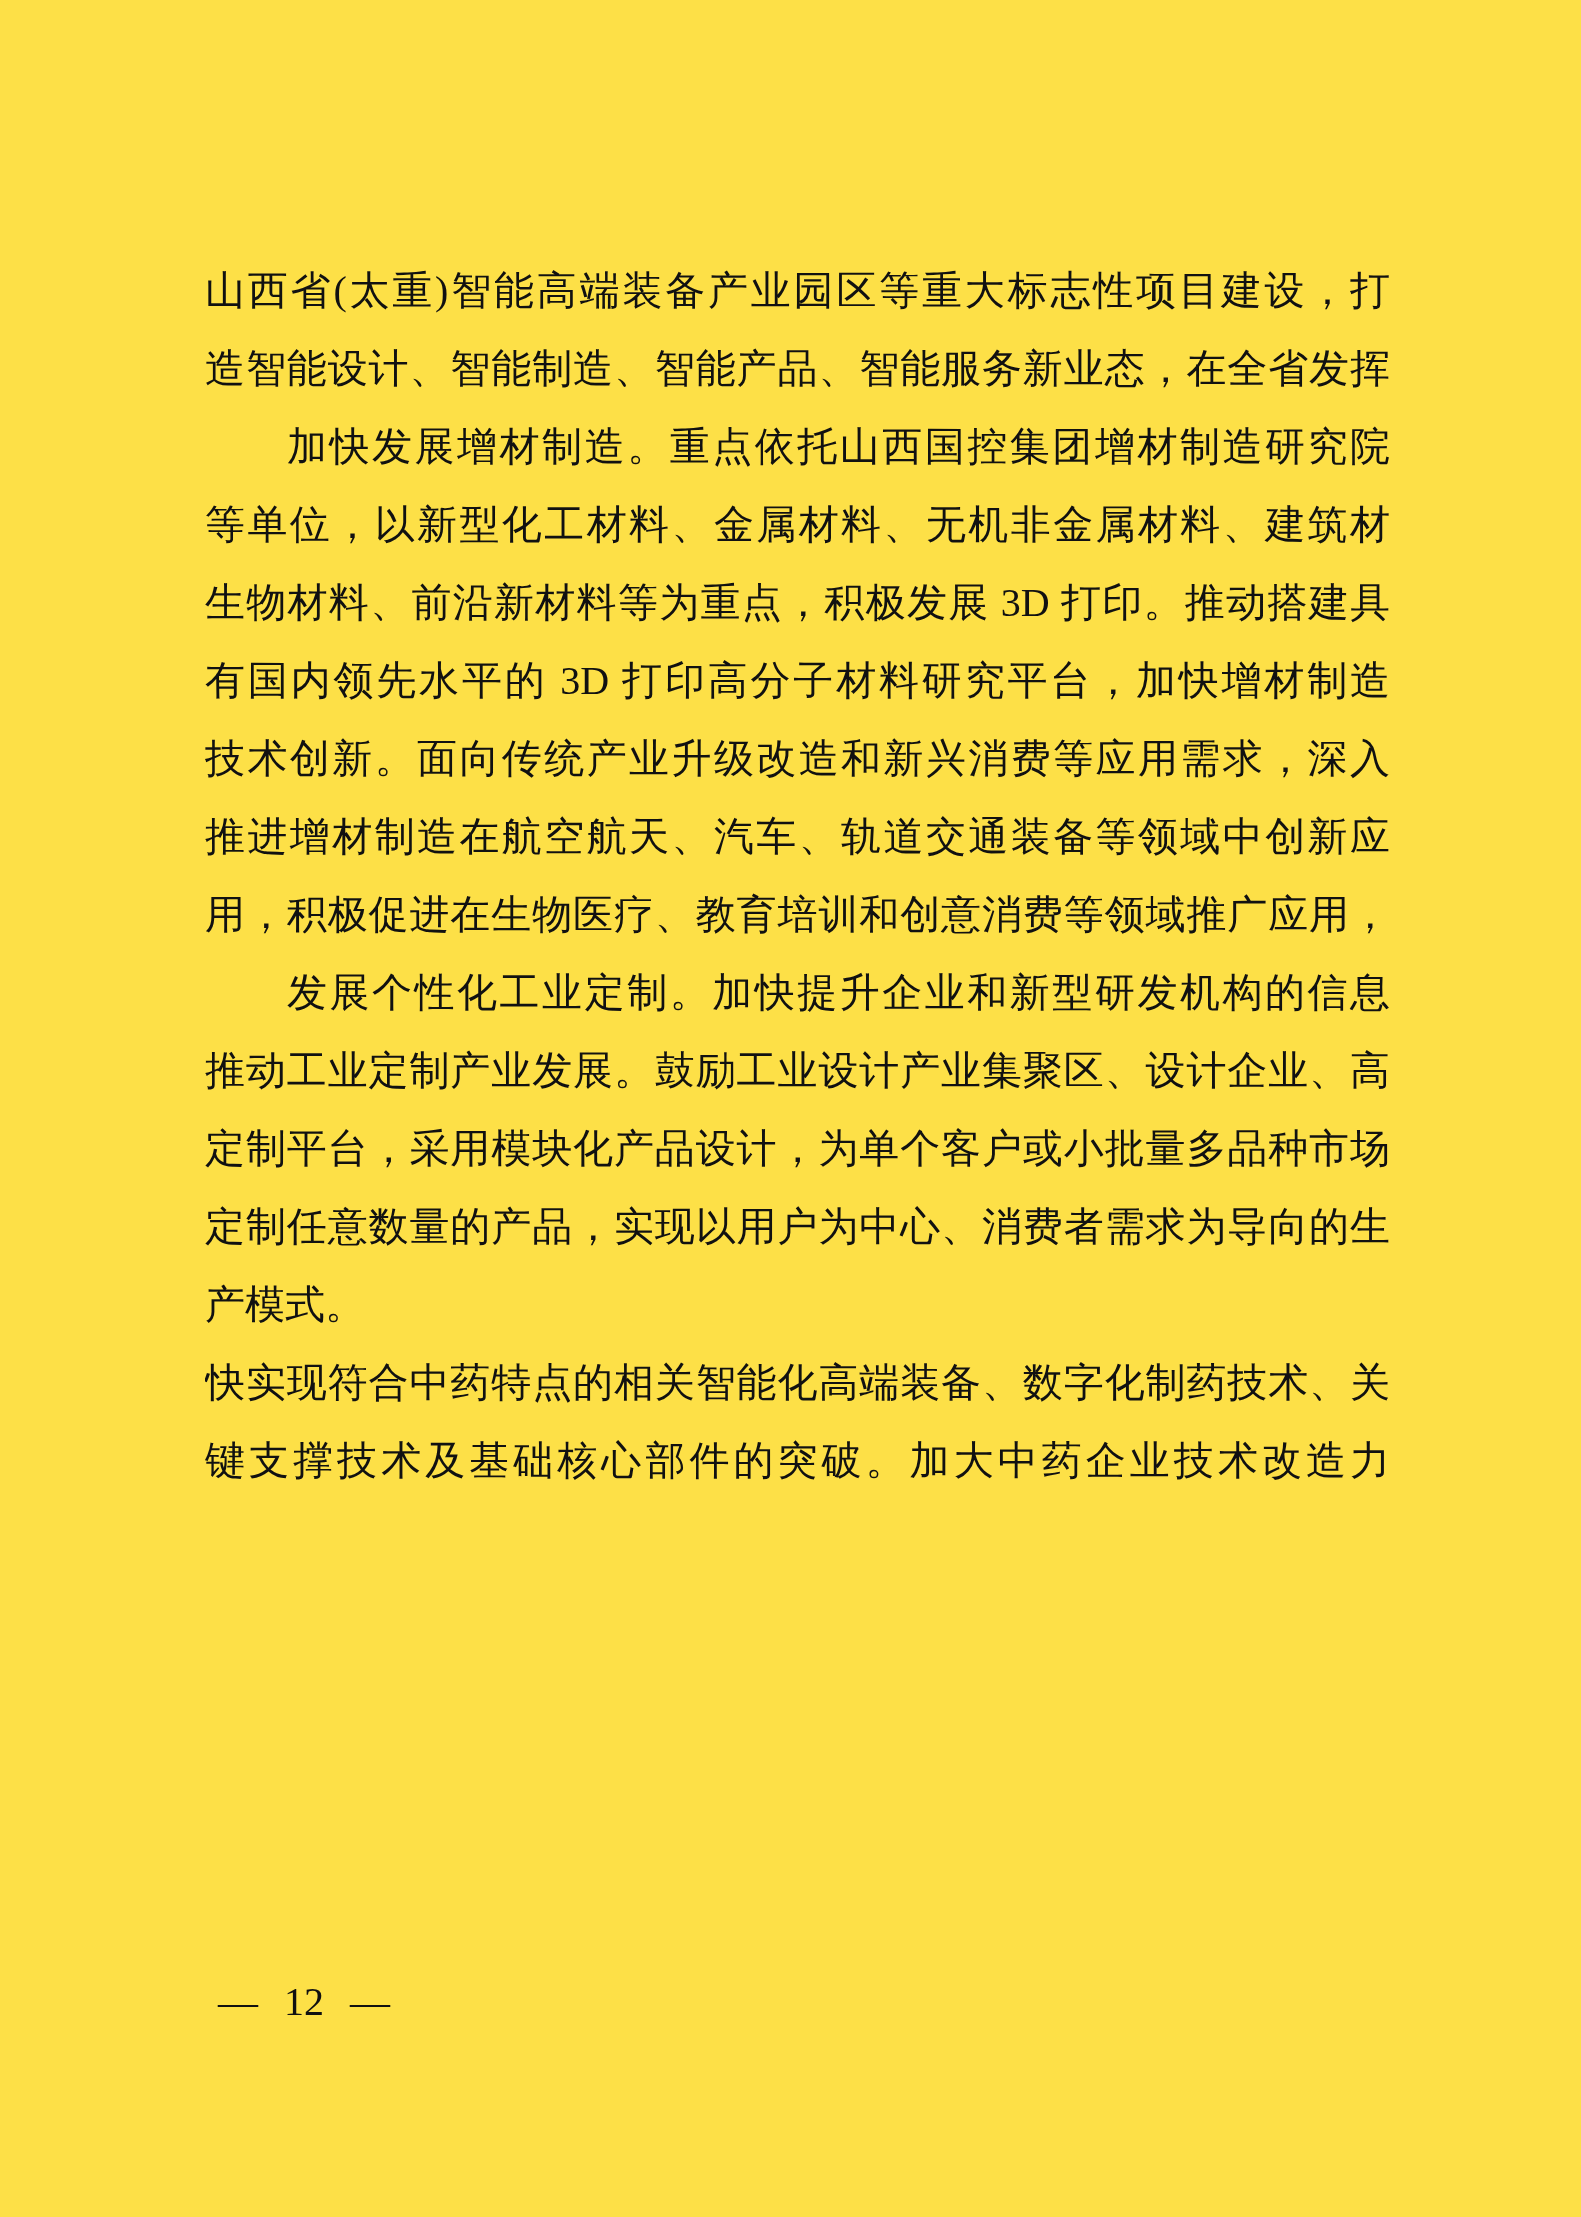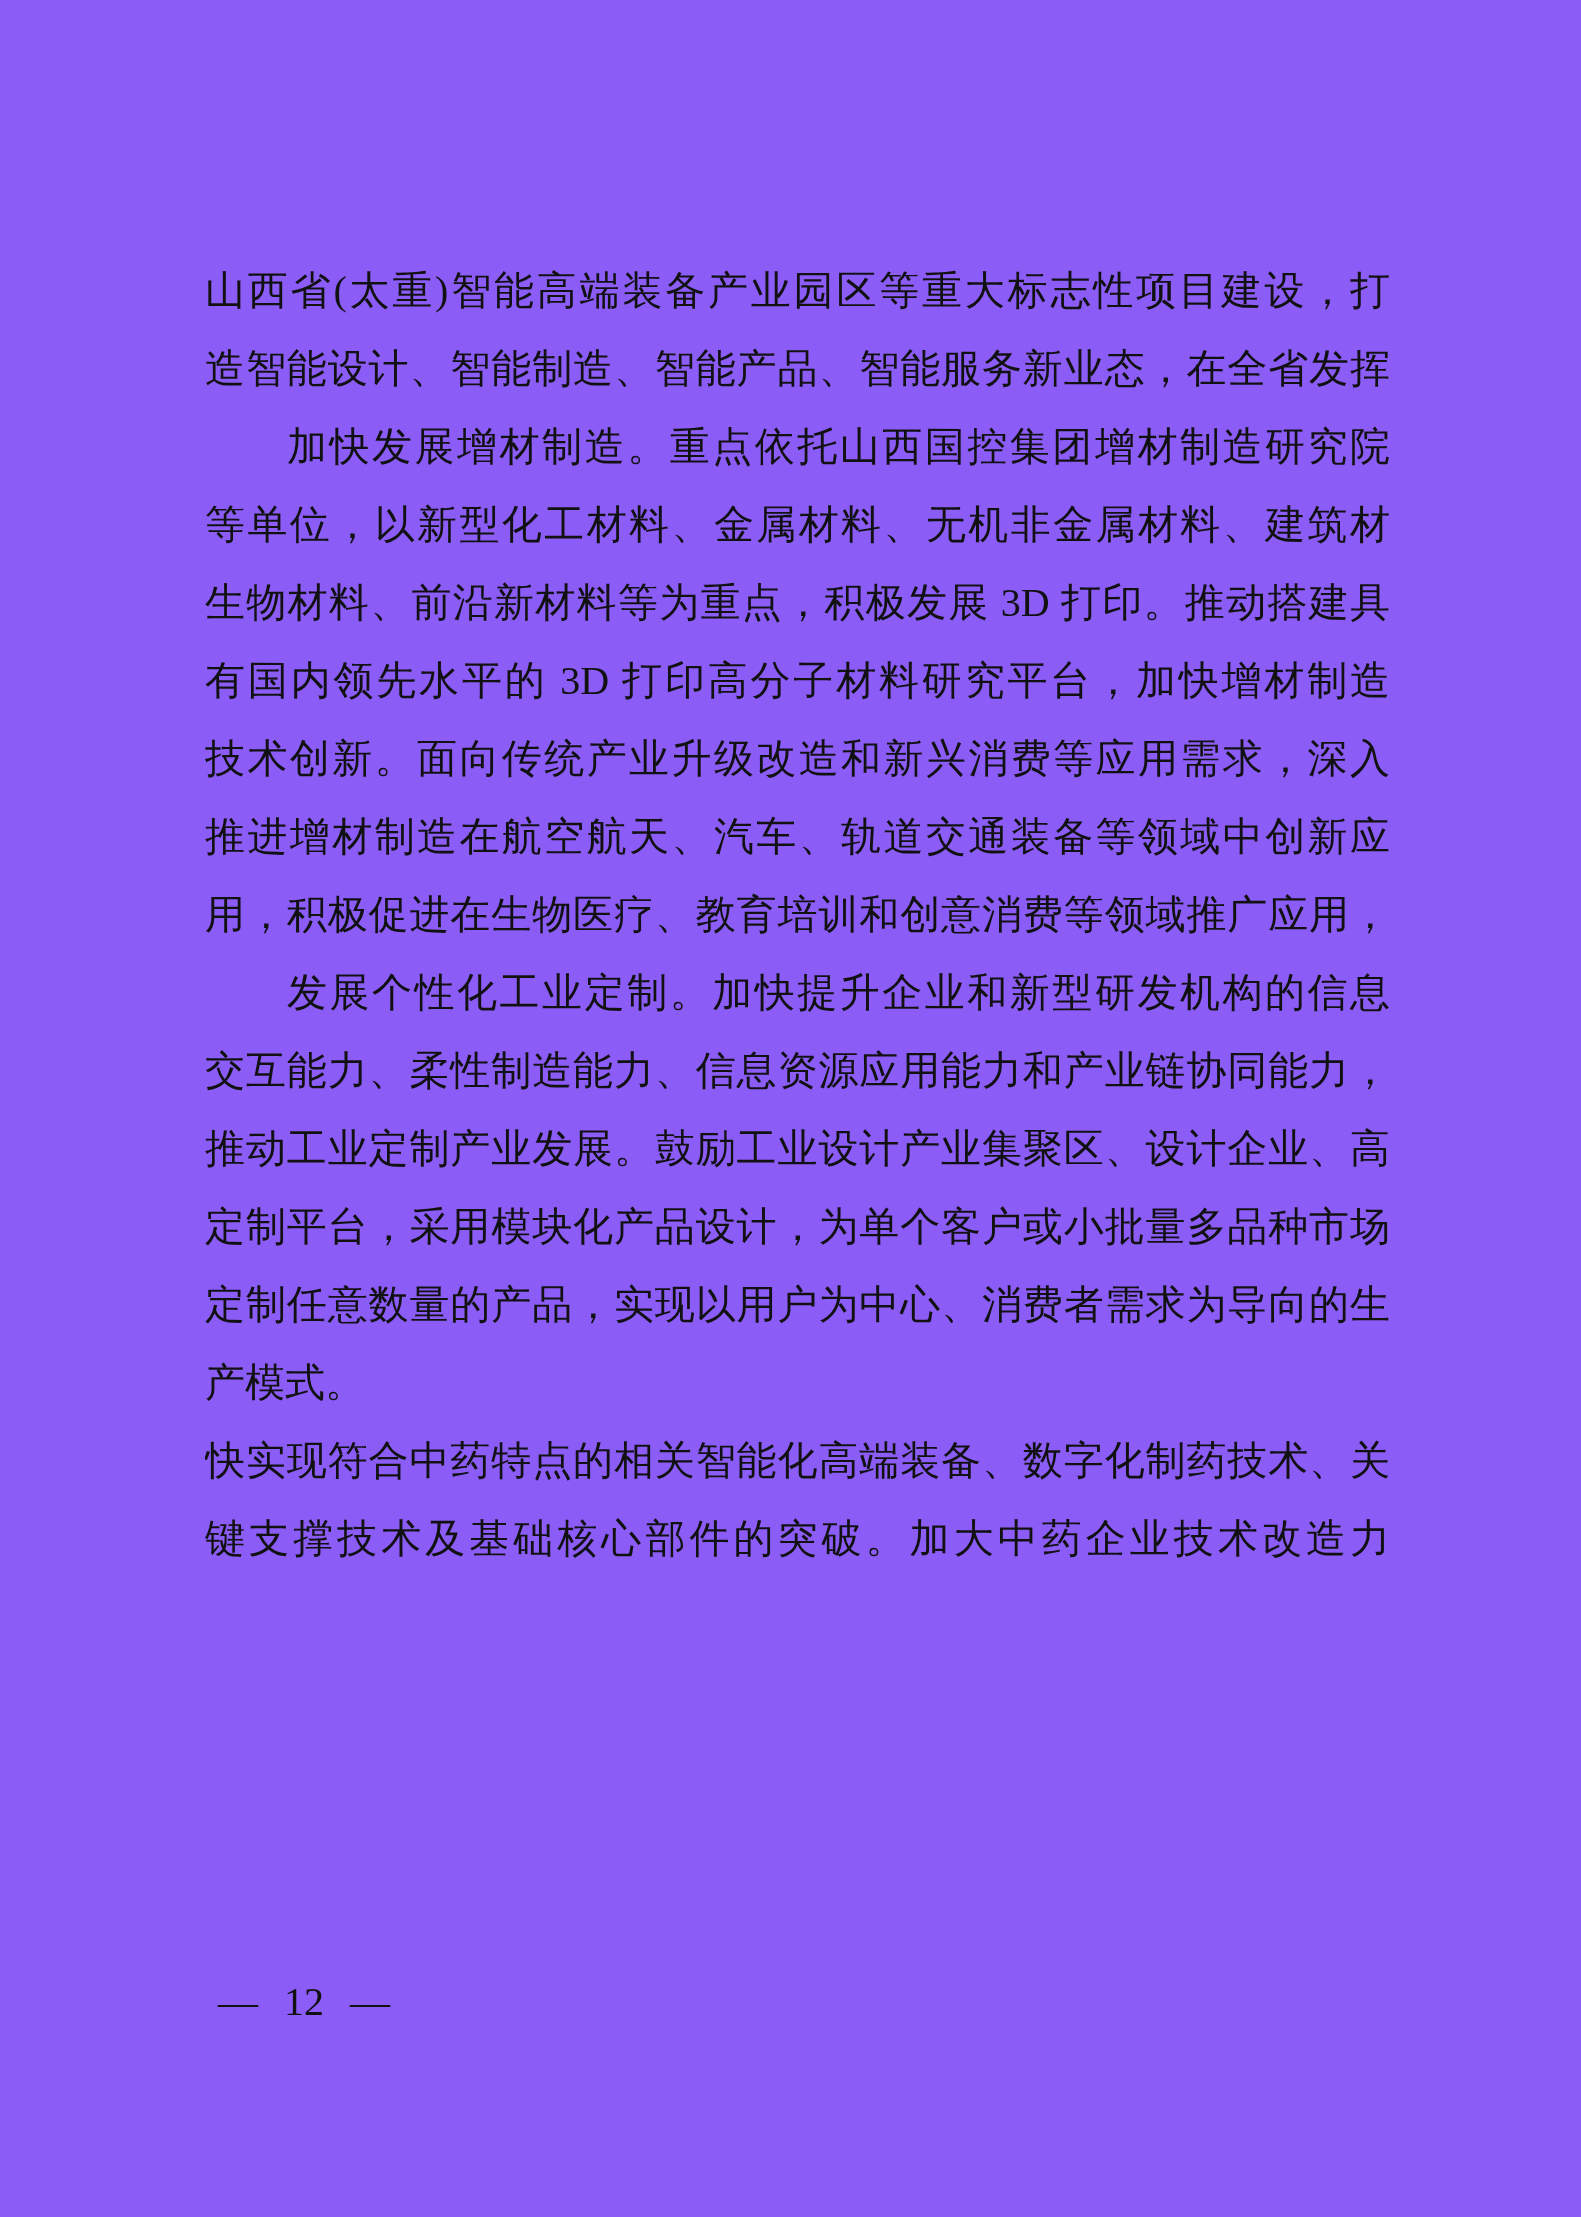--- a/index.html
+++ b/index.html
@@ -4,21 +4,21 @@
 <style>
   html, body {
     margin: 0;
     padding: 0;
     background: #ffffff;
   }
   .page {
     position: relative;
     width: 1581px;
     height: 2217px;
-    background: #8b5cf6;
+    background: #fde047;
     overflow: hidden;
     font-family: "Liberation Serif", "DejaVu Serif", serif;
     color: #111111;
   }
   .content {
     position: absolute;
     left: 205px;
     top: 252px;
     width: 1185px;
   }
@@ -65,21 +65,20 @@
       <div class="line">等单位，以新型化工材料、金属材料、无机非金属材料、建筑材料、</div>
       <div class="line">生物材料、前沿新材料等为重点，积极发展 3D 打印。推动搭建具</div>
       <div class="line">有国内领先水平的 3D 打印高分子材料研究平台，加快增材制造</div>
       <div class="line">技术创新。面向传统产业升级改造和新兴消费等应用需求，深入</div>
       <div class="line">推进增材制造在航空航天、汽车、轨道交通装备等领域中创新应</div>
       <div class="line">用，积极促进在生物医疗、教育培训和创意消费等领域推广应用，</div>
     </div>
 
     <div class="para">
       <div class="line indent">发展个性化工业定制。加快提升企业和新型研发机构的信息</div>
-      <div class="line">交互能力、柔性制造能力、信息资源应用能力和产业链协同能力，</div>
       <div class="line">推动工业定制产业发展。鼓励工业设计产业集聚区、设计企业、高</div>
       <div class="line">定制平台，采用模块化产品设计，为单个客户或小批量多品种市场</div>
       <div class="line">定制任意数量的产品，实现以用户为中心、消费者需求为导向的生</div>
       <div class="line para-end">产模式。</div>
     </div>
 
     <div class="para">
       <div class="line">快实现符合中药特点的相关智能化高端装备、数字化制药技术、关</div>
       <div class="line">键支撑技术及基础核心部件的突破。加大中药企业技术改造力</div>
     </div>

